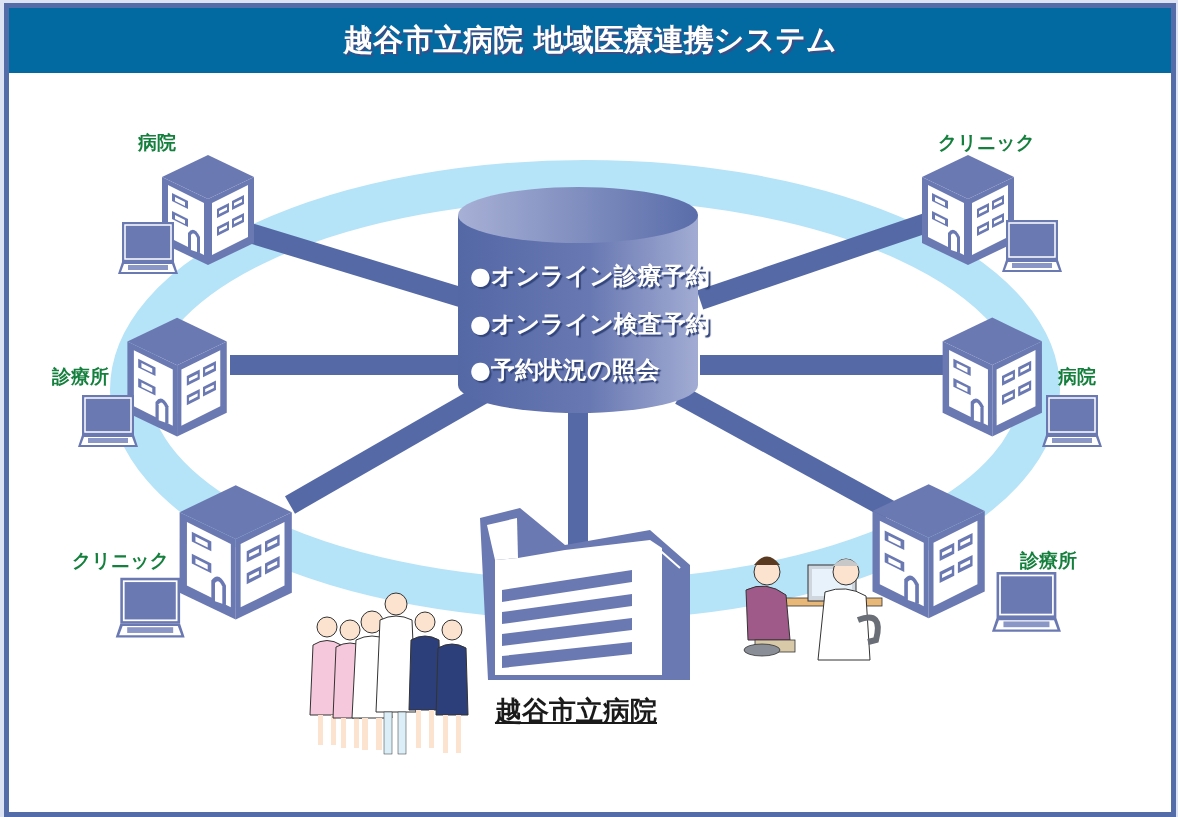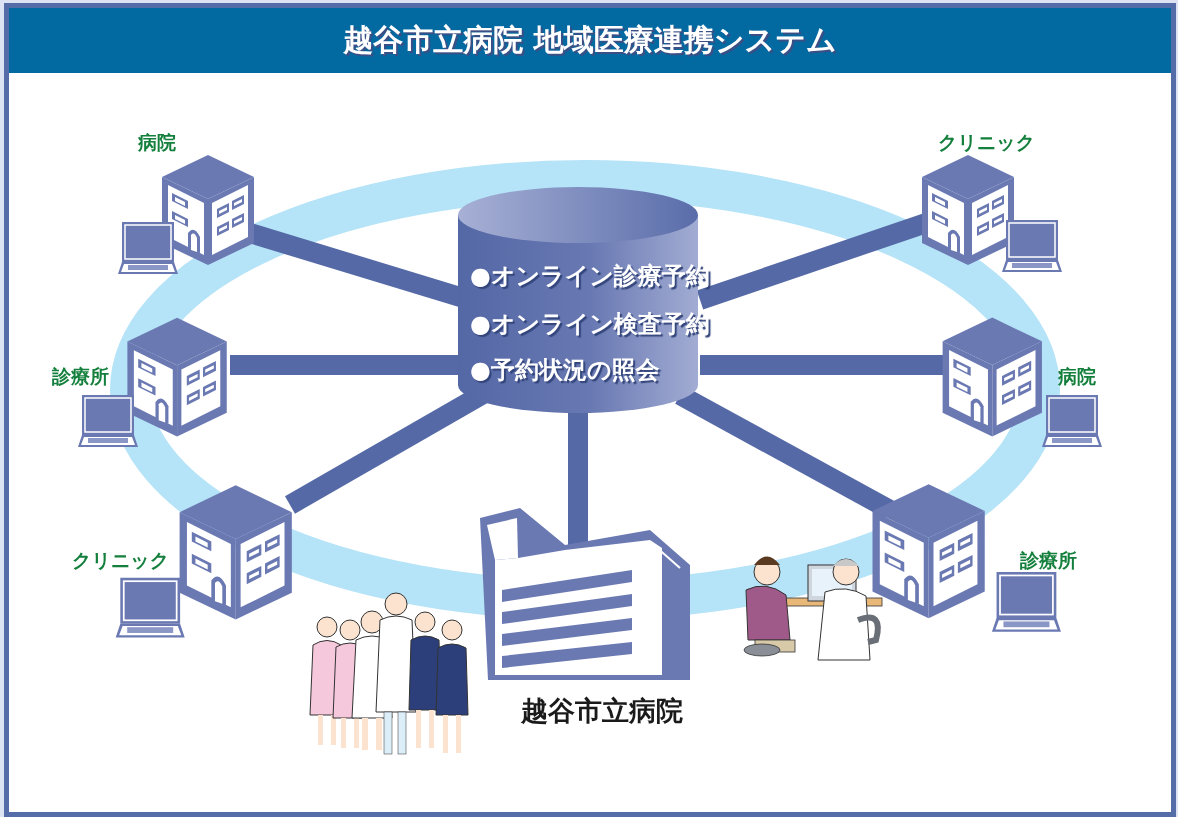--- a/index.html
+++ b/index.html
@@ -203,13 +203,13 @@
 <div class="label" style="left:938px; top:130px;">クリニック</div>
 <div class="label" style="left:52px; top:364px;">診療所</div>
 <div class="label" style="left:1058px; top:364px;">病院</div>
 <div class="label" style="left:72px; top:548px;">クリニック</div>
 <div class="label" style="left:1020px; top:548px;">診療所</div>
 
 <div class="db-item" style="left:470px; top:260px;">●オンライン診療予約</div>
 <div class="db-item" style="left:470px; top:308px;">●オンライン検査予約</div>
 <div class="db-item" style="left:470px; top:354px;text-align:right;">●予約状況の照会</div>
 
-<div class="main-label" style="left:521px; top:693px;">越谷市立病院</div>
+<div class="main-label" style="left:495px; top:693px;text-decoration:underline;">越谷市立病院</div>
 
 </body></html>

